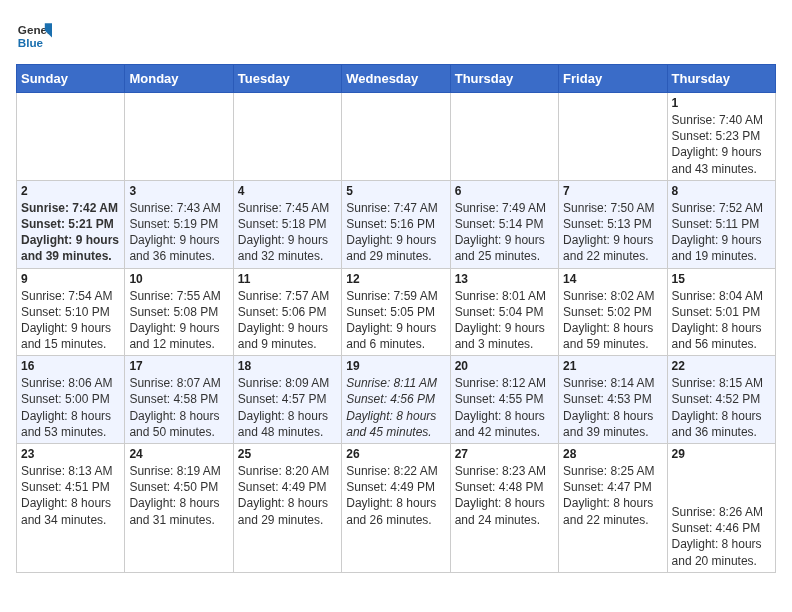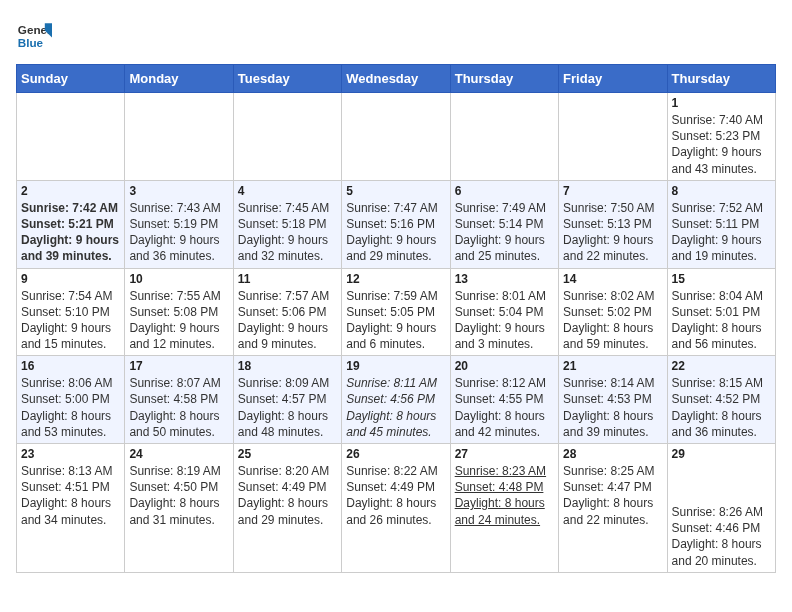--- a/index.html
+++ b/index.html
@@ -300,21 +300,21 @@
           </td>
           <td>
             <span class="day-number">26</span>
             <div class="day-info" style="white-space: pre-line;">Sunrise: 8:22 AM
 Sunset: 4:49 PM
 Daylight: 8 hours
 and 26 minutes.</div>
           </td>
           <td>
             <span class="day-number">27</span>
-            <div class="day-info" style="white-space: pre-line; text-decoration: underline;">Sunrise: 8:23 AM
+            <div class="day-info" style="white-space: pre-line;">Sunrise: 8:23 AM
 Sunset: 4:48 PM
 Daylight: 8 hours
 and 24 minutes.</div>
           </td>
           <td>
             <span class="day-number">28</span>
             <div class="day-info" style="white-space: pre-line;">Sunrise: 8:25 AM
 Sunset: 4:47 PM
 Daylight: 8 hours
 and 22 minutes.</div>

